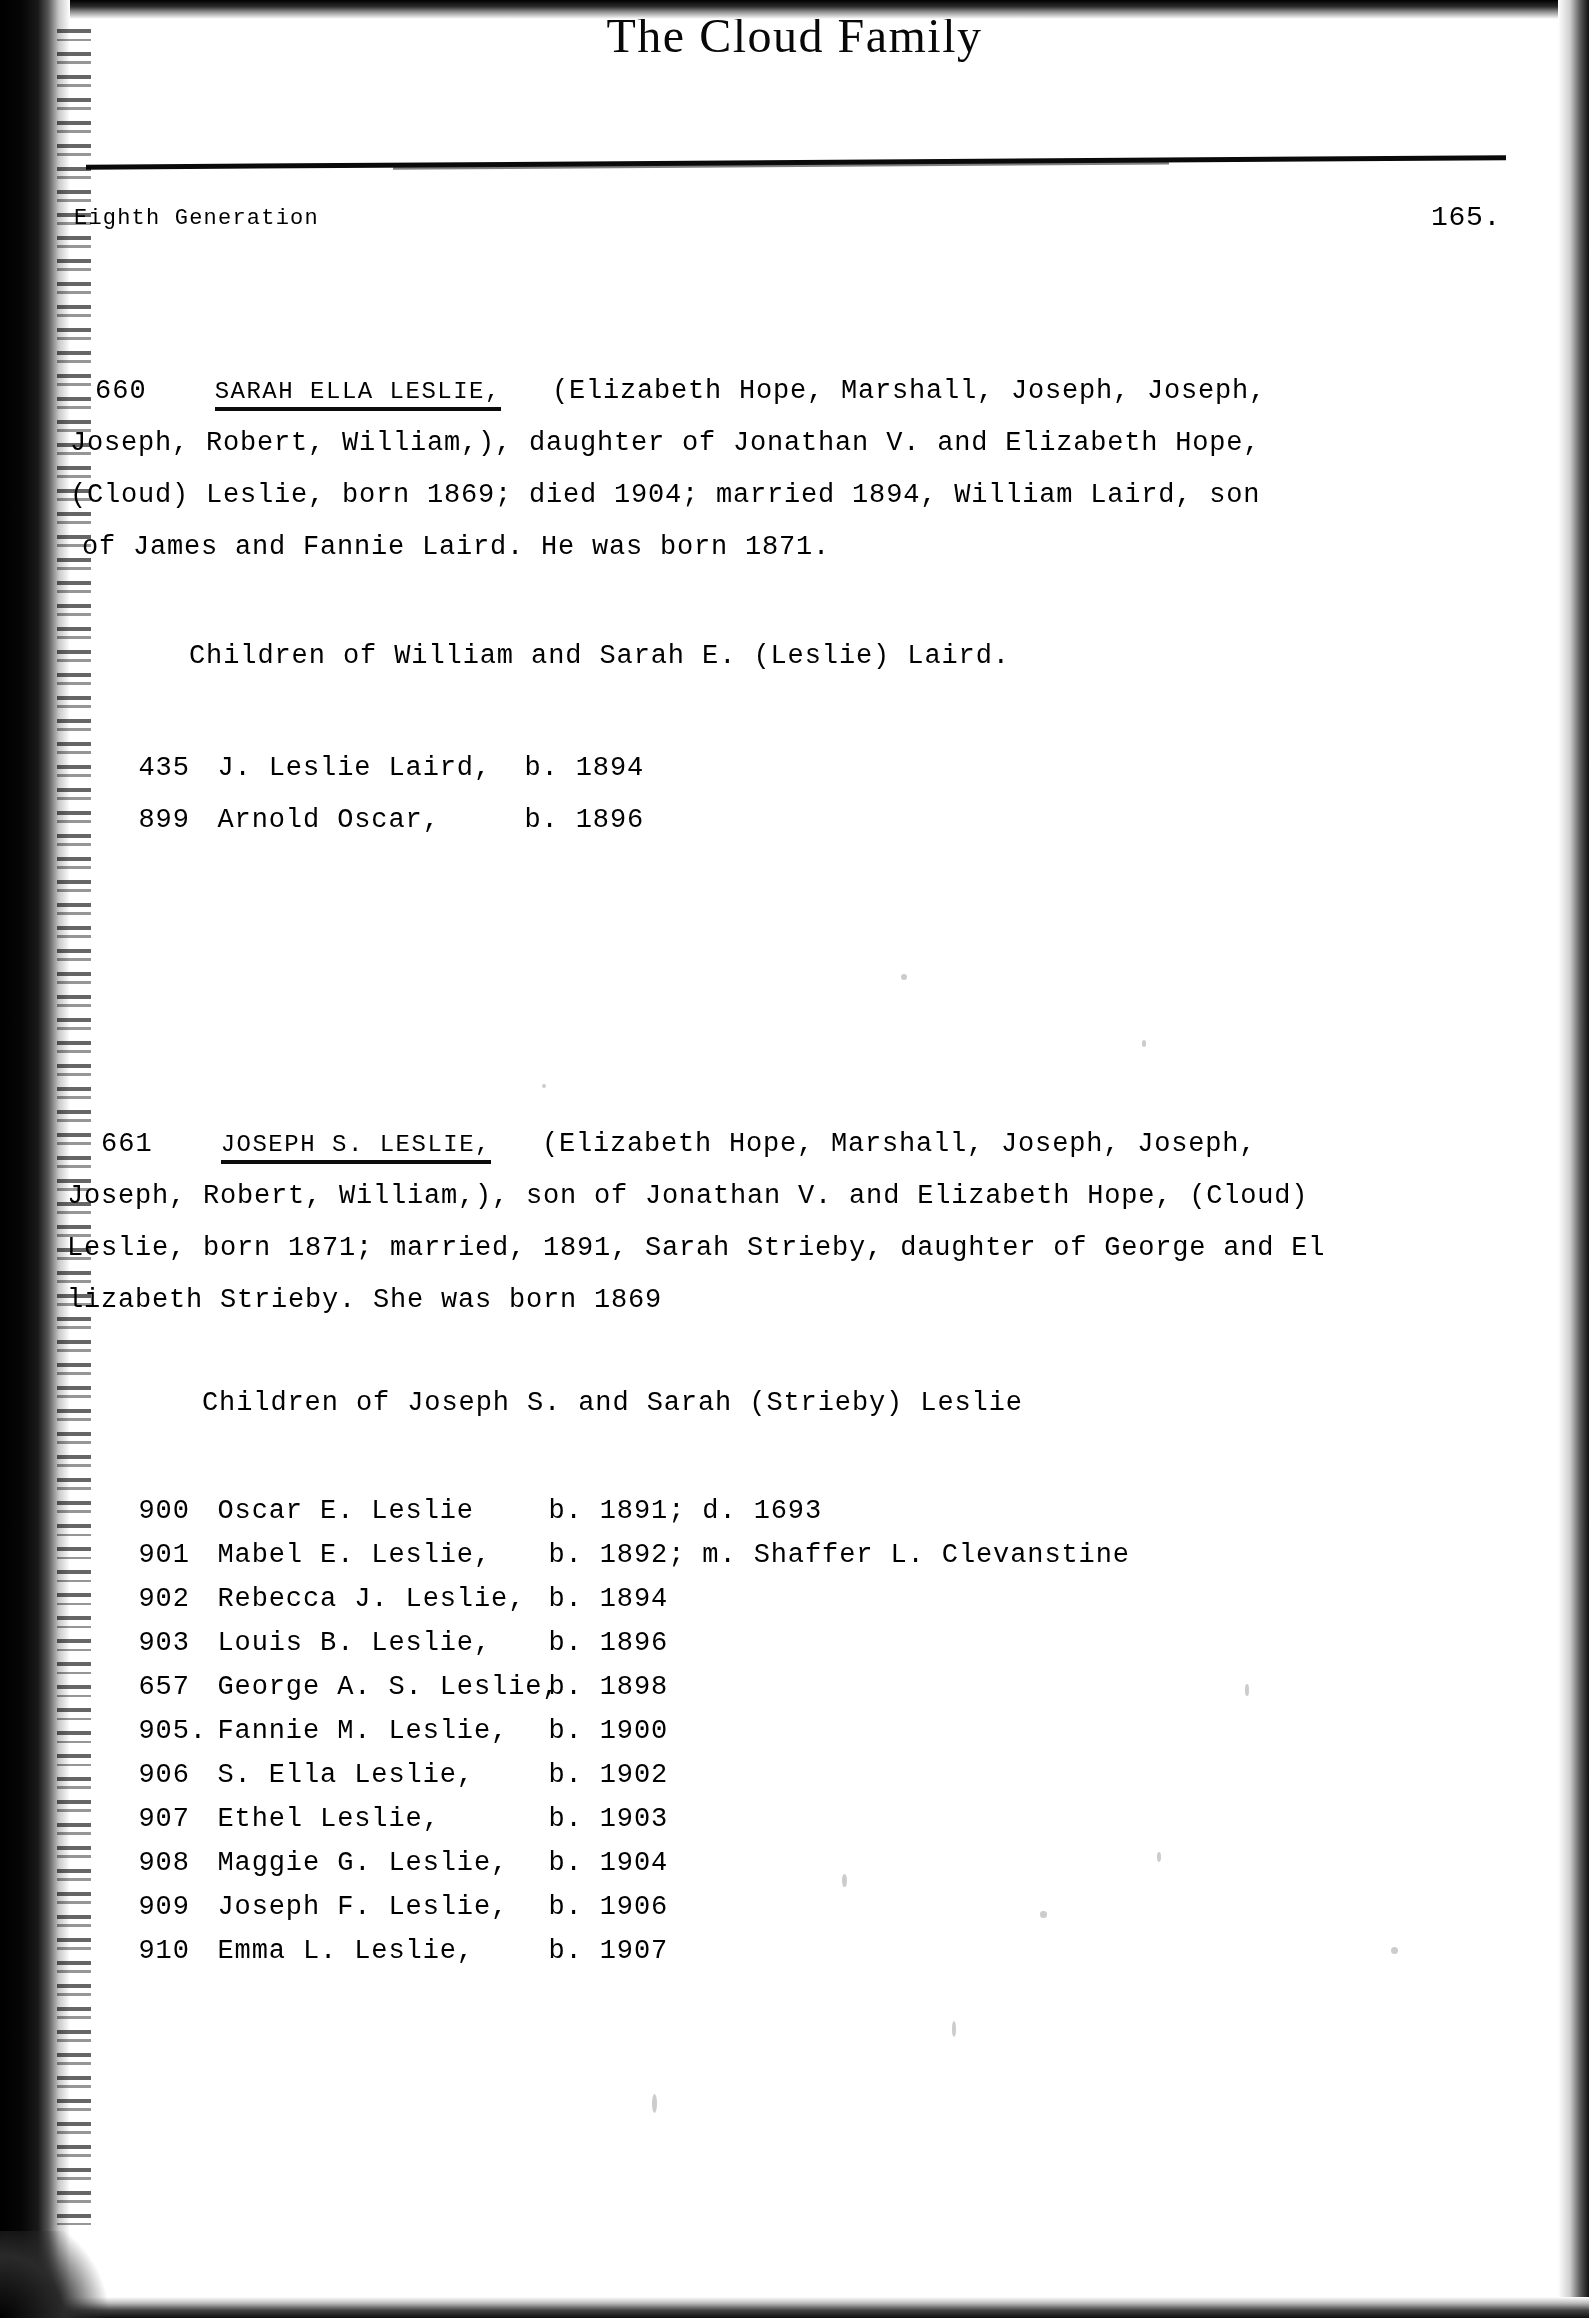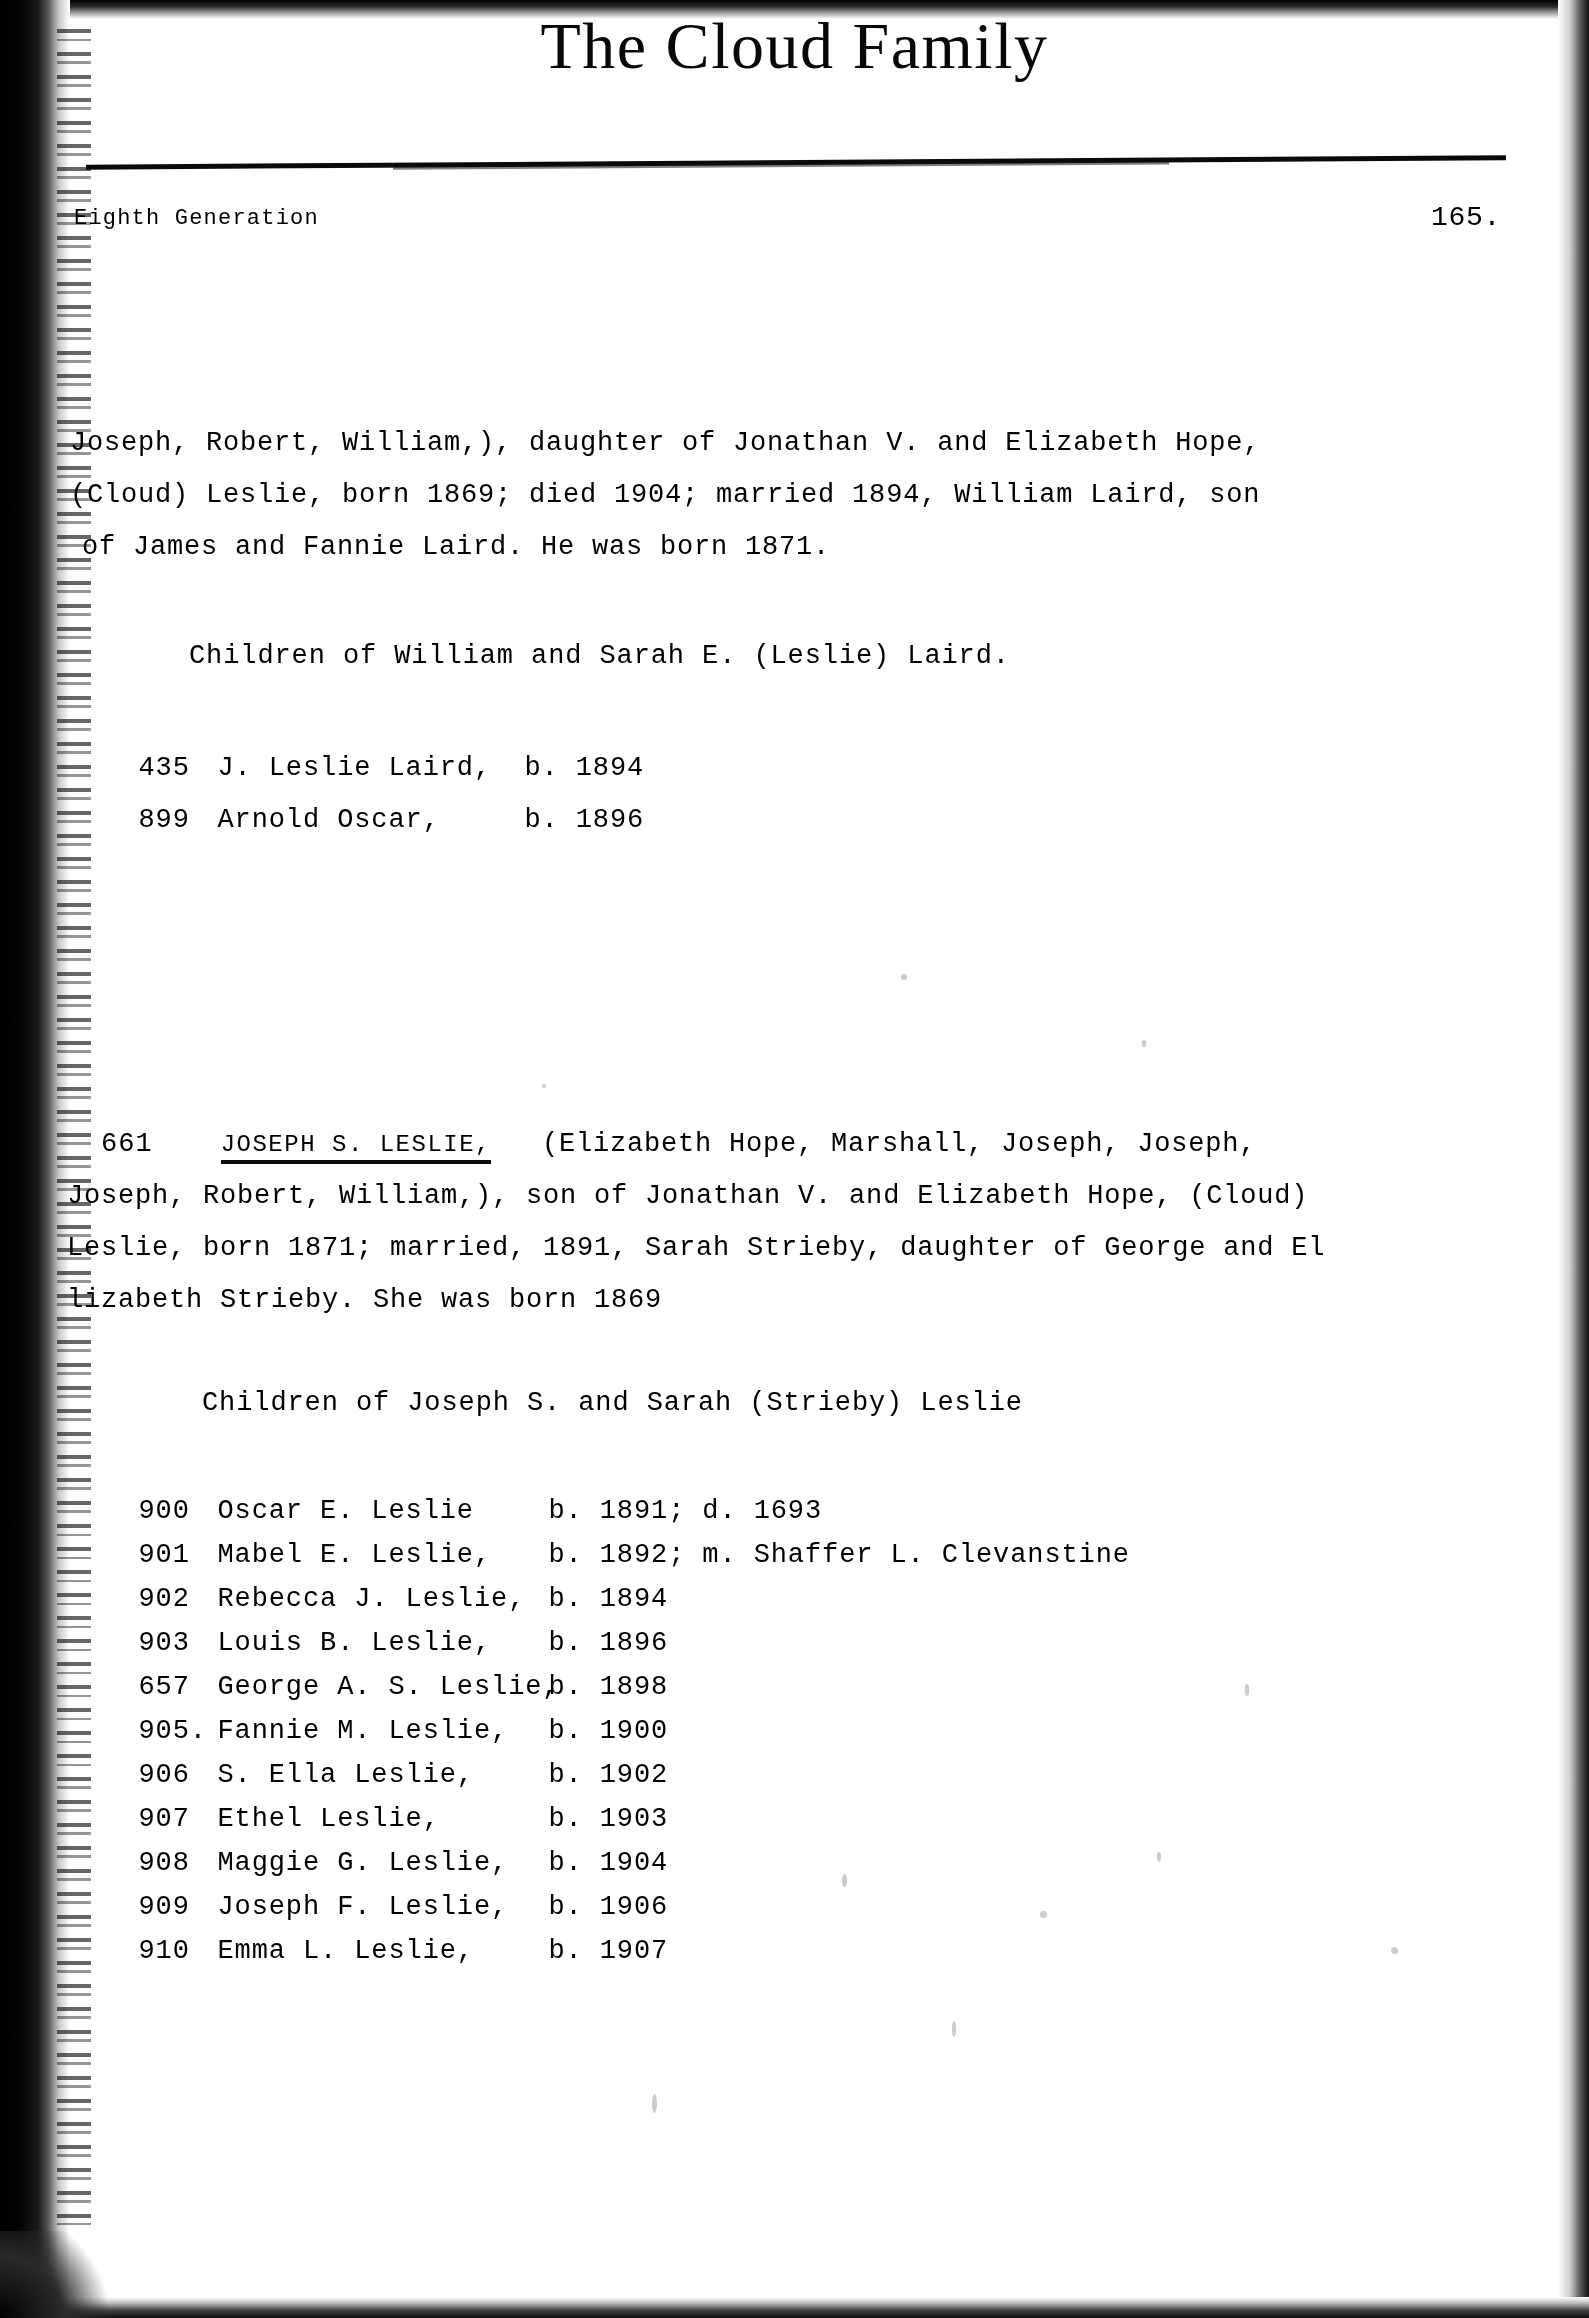--- a/index.html
+++ b/index.html
@@ -69,21 +69,21 @@
   }
 
   
   .title {
     position: absolute;
     top: 10.2px;
     left: 0;
     width: 1589px;
     text-align: center;
     font-family: "Liberation Serif", "DejaVu Serif", serif;
-    font-size: 66px;
+    font-size: 48px;
     line-height: 1.08;
     letter-spacing: 1.5px;
     color: #080808;
   }
   .rule {
     position: absolute;
     left: 86px;
     top: 160px;
     width: 1420px;
     height: 5.1px;
@@ -176,20 +176,27 @@
 <body>
 
 <div id="page">
 
   <div class="title">The Cloud Family</div>
   <div class="rule"></div>
 
   <div class="runhead">Eighth Generation</div>
   <div class="folio">165.</div>
 
+  <div class="para" style="top:365px; left:95px;">
+    <span class="entry-num">660</span>
+    <span>&nbsp;&nbsp;</span>
+    <span class="smallcaps">Sarah Ella Leslie,</span>
+    <span>&nbsp;</span>
+    <span>(Elizabeth Hope, Marshall, Joseph, Joseph,</span>
+  </div>
   <div class="para" style="top:417px; left:70px;">Joseph, Robert, William,), daughter of Jonathan V. and Elizabeth Hope,</div>
   <div class="para" style="top:469px; left:70px;">(Cloud) Leslie, born 1869; died 1904; married 1894, William Laird, son</div>
   <div class="para" style="top:521px; left:82px;">of James and Fannie Laird.    He was born 1871.</div>
 
   <div class="childhead" style="top:641px; left:189px;">Children of William and Sarah E. (Leslie) Laird.</div>
 
   <div class="childrow" style="top:723px; left:70px;">
     <span class="cnum">435</span><span class="cname">J. Leslie Laird,</span><span>b. 1894</span>
   </div>
   <div class="childrow" style="top:775px; left:70px;">

